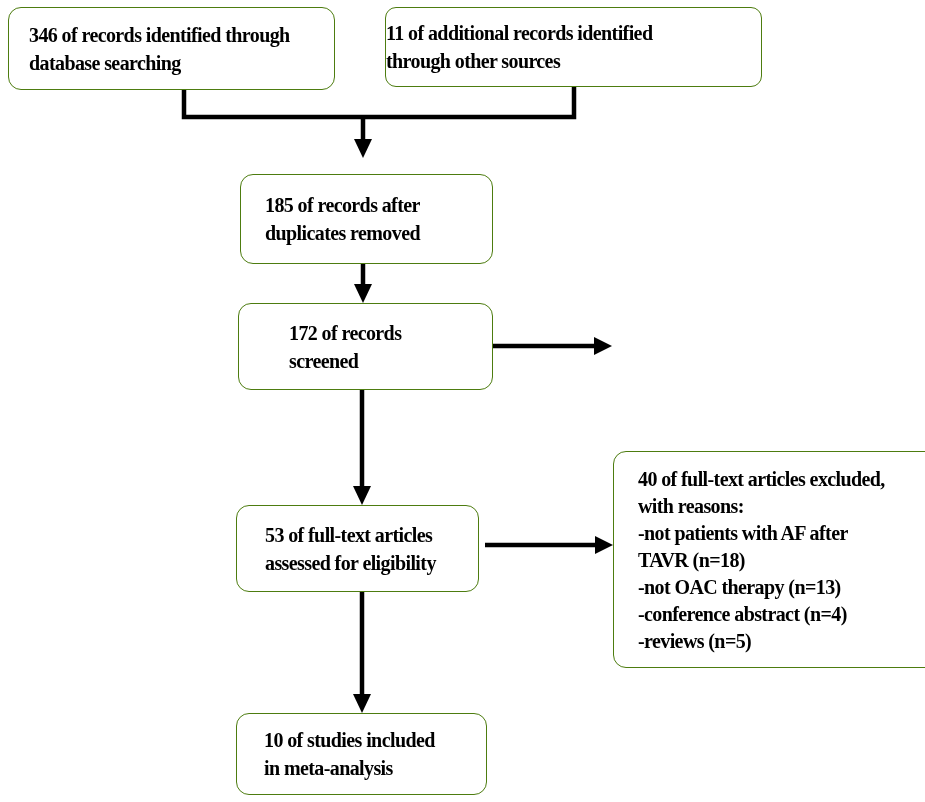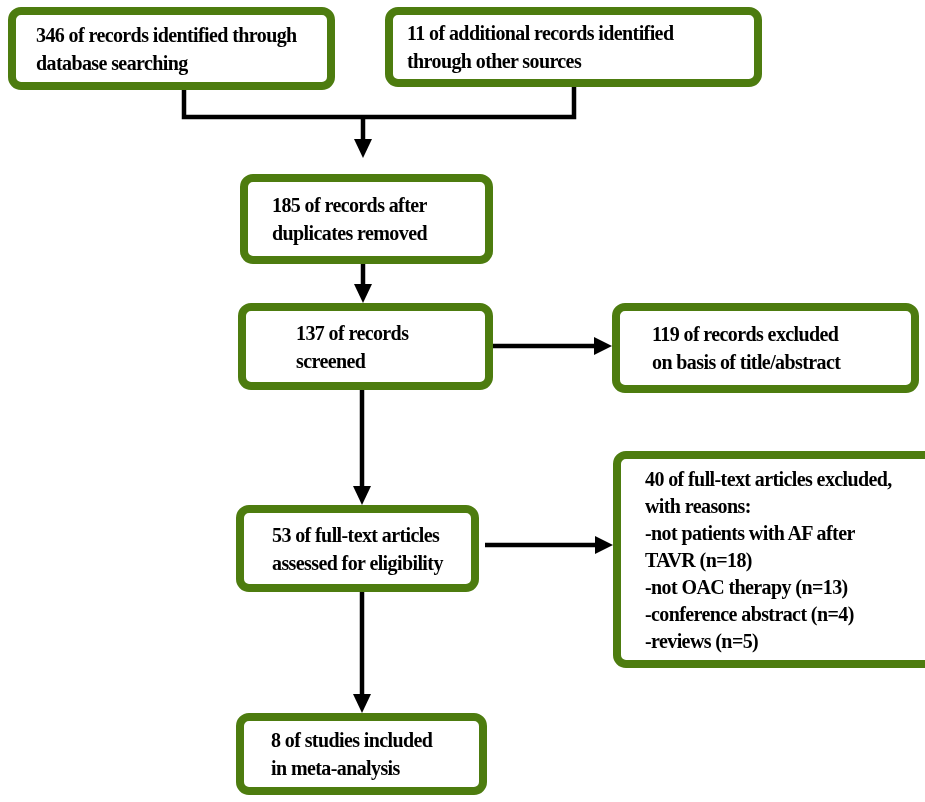--- a/index.html
+++ b/index.html
@@ -28,21 +28,21 @@
     fill: none;
   }
   .connectors polygon {
     fill: #000000;
     stroke: none;
   }
   .box {
     position: absolute;
     box-sizing: border-box;
     background: #ffffff;
-    border: 8px solid #4d7c0f;
+    border: 1px solid #4d7c0f;
     border-radius: 13px;
     display: flex;
     align-items: center;
     color: #000000;
     font-weight: bold;
     font-size: 20px;
     line-height: 28px;
     letter-spacing: -0.6px;
     white-space: pre;
     overflow: hidden;
@@ -88,53 +88,49 @@
       <line x1="362" y1="590" x2="362" y2="696"></line>
       <polygon points="353,694 371,694 362,713"></polygon>
     </g>
   </svg>
 
   <div class="box" style="left:8px; top:7px; width:327px; height:83px; padding-left:20px;">
     <span>346 of records identified through
 database searching</span>
   </div>
 
-  <div class="box" style="left:385px; top:7px; width:377px; height:80px; padding-left:14px;">
+  <div class="box" style="left:385px; top:7px; width:377px; height:80px; padding-left:0;border-radius:11px;">
     <span>11 of additional records identified
 through other sources</span>
   </div>
 
   <div class="box" style="left:240px; top:174px; width:253px; height:90px; padding-left:24px;">
     <span>185 of records after
 duplicates removed</span>
   </div>
 
   <div class="box" style="left:238px; top:303px; width:255px; height:87px; padding-left:50px;">
-    <span>137 of records
+    <span>172 of records
 screened</span>
   </div>
 
-  <div class="box" style="left:612px; top:303px; width:307px; height:90px; padding-left:32px;">
-    <span>119 of records excluded
-on basis of title/abstract</span>
-  </div>
 
   <div class="box" style="left:236px; top:505px; width:243px; height:87px; padding-left:28px;">
     <span>53 of full-text articles
 assessed for eligibility</span>
   </div>
 
   <div class="box box--top" style="left:613px; top:451px; width:371px; height:217px; padding:7px 5px 5px 24px;align-items:center;">
     <span>40 of full-text articles excluded,
 with reasons:
 -not patients with AF after
 TAVR (n=18)
 -not OAC therapy (n=13)
 -conference abstract (n=4)
 -reviews (n=5)</span>
   </div>
 
   <div class="box" style="left:236px; top:713px; width:251px; height:82px; padding-left:27px;">
-    <span>8 of studies included
+    <span>10 of studies included
 in meta-analysis</span>
   </div>
 
 </div>
 
 </body></html>

